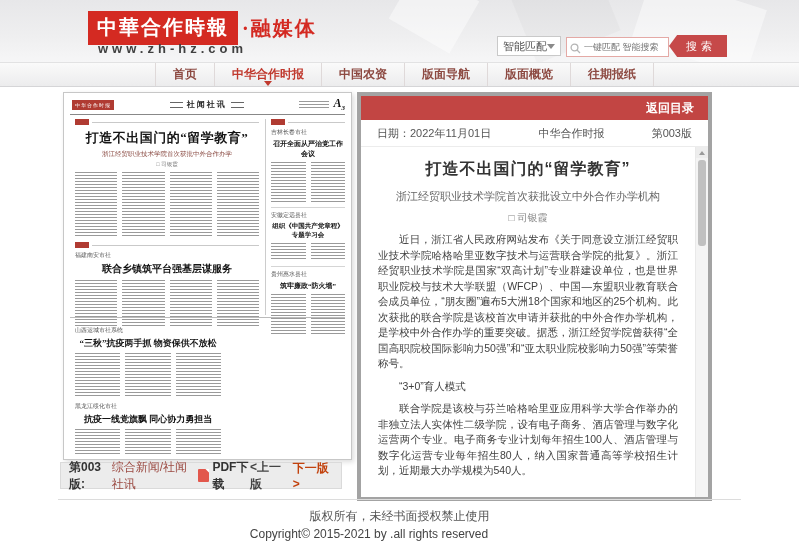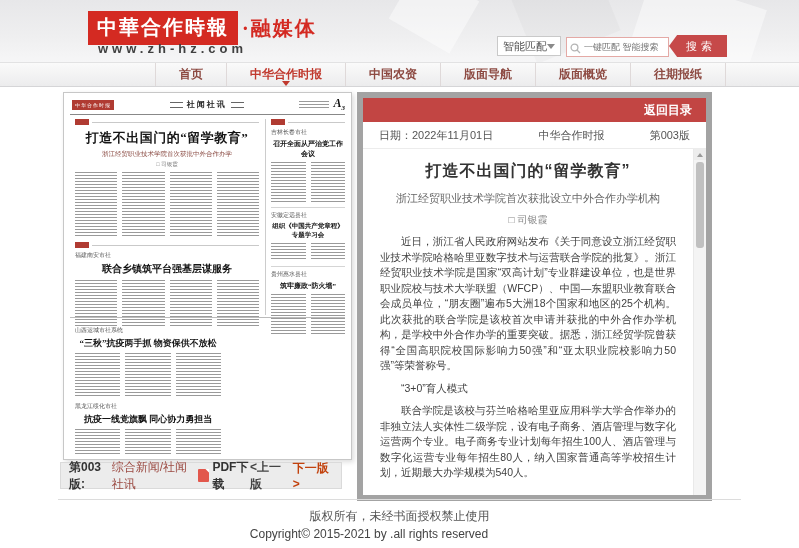--- a/index.html
+++ b/index.html
@@ -35,21 +35,21 @@
   #search-mag{position:absolute;left:4px;top:4px;}
   #search-btn{width:58px;height:22px;background:#c64949;color:#fff;font-size:11px;
     display:flex;align-items:center;justify-content:center;letter-spacing:4px;
     clip-path:polygon(14% 0,100% 0,100% 100%,14% 100%,0 50%);padding-left:6px;box-sizing:border-box;}
 
   
   #nav{position:absolute;left:0;top:62px;width:799px;height:23px;
     background:linear-gradient(180deg,#fafafa,#ececed);
     border-top:1px solid #e2e2e3;border-bottom:1px solid #d5d5d7;box-sizing:content-box;}
   #nav-inner{margin-left:155px;display:flex;height:100%;}
-  .nav-item{position:relative;padding:0 23px;display:flex;align-items:center;
+  .nav-item{position:relative;padding:0 17px;display:flex;align-items:center;
     font-size:12px;font-weight:bold;color:#8d4a42;border-left:1px solid #dfd9d9;cursor:pointer;}
   .nav-item:last-child{border-right:1px solid #dfd9d9;}
   .nav-item.active{color:#c0392e;}
   .nav-caret{position:absolute;left:50%;bottom:0;margin-left:-4px;width:0;height:0;
     border-left:4px solid transparent;border-right:4px solid transparent;border-top:5px solid #c0392e;}
 
   
   #newspaper{position:absolute;left:63px;top:92px;width:289px;height:368px;background:#fff;
     border:1px solid #c7c7c7;box-shadow:2px 2px 5px rgba(0,0,0,.14);overflow:hidden;box-sizing:border-box;}
   .gk{background:repeating-linear-gradient(to bottom,#9a9a9a 0,#9a9a9a 1px,transparent 1px,transparent 3px);}
@@ -91,21 +91,21 @@
     radial-gradient(9px 6px at 30% 58%,#d8d8d8 60%,transparent 61%),
     radial-gradient(8px 5px at 62% 52%,#c9c9c9 60%,transparent 61%),
     radial-gradient(2px 2px at 14% 12%,rgba(255,200,130,.9) 50%,transparent 70%),
     radial-gradient(2px 2px at 38% 9%,rgba(255,225,160,.85) 50%,transparent 70%),
     radial-gradient(2px 2px at 76% 13%,rgba(255,205,135,.85) 50%,transparent 70%),
     linear-gradient(180deg,#17171d 0%,#2b2b33 32%,#56565c 58%,#7d7d81 100%);}
   .np-caption{height:3px;margin-top:2px;}
 
   
   #reader{position:absolute;left:357px;top:92px;width:355px;height:409px;background:#fff;
-    border:6px solid #a3a3a3;box-sizing:border-box;}
+    border:4px solid #a3a3a3;box-sizing:border-box;}
   #reader-bar{height:24px;background:#c24543;color:#fff;font-size:12px;font-weight:bold;
     line-height:24px;text-align:right;padding-right:14px;cursor:pointer;}
   #reader-meta{height:26px;border-bottom:1px solid #ececec;display:flex;align-items:center;
     justify-content:space-between;padding:0 16px;font-size:11px;color:#555;}
   #reader-body{position:absolute;left:0;top:51px;right:13px;bottom:0;overflow:hidden;padding:0 17px;}
   #article-title{font-size:16px;font-weight:bold;color:#333;text-align:center;margin-top:12px;letter-spacing:1px;}
   #article-sub{font-size:11px;color:#666;text-align:center;margin-top:9px;}
   #article-byline{font-size:10px;color:#888;text-align:center;margin-top:7px;}
   .article-p{font-size:10.5px;color:#3f3f3f;line-height:15.5px;text-indent:2em;
     margin:7px 0 0;text-align:justify;}

